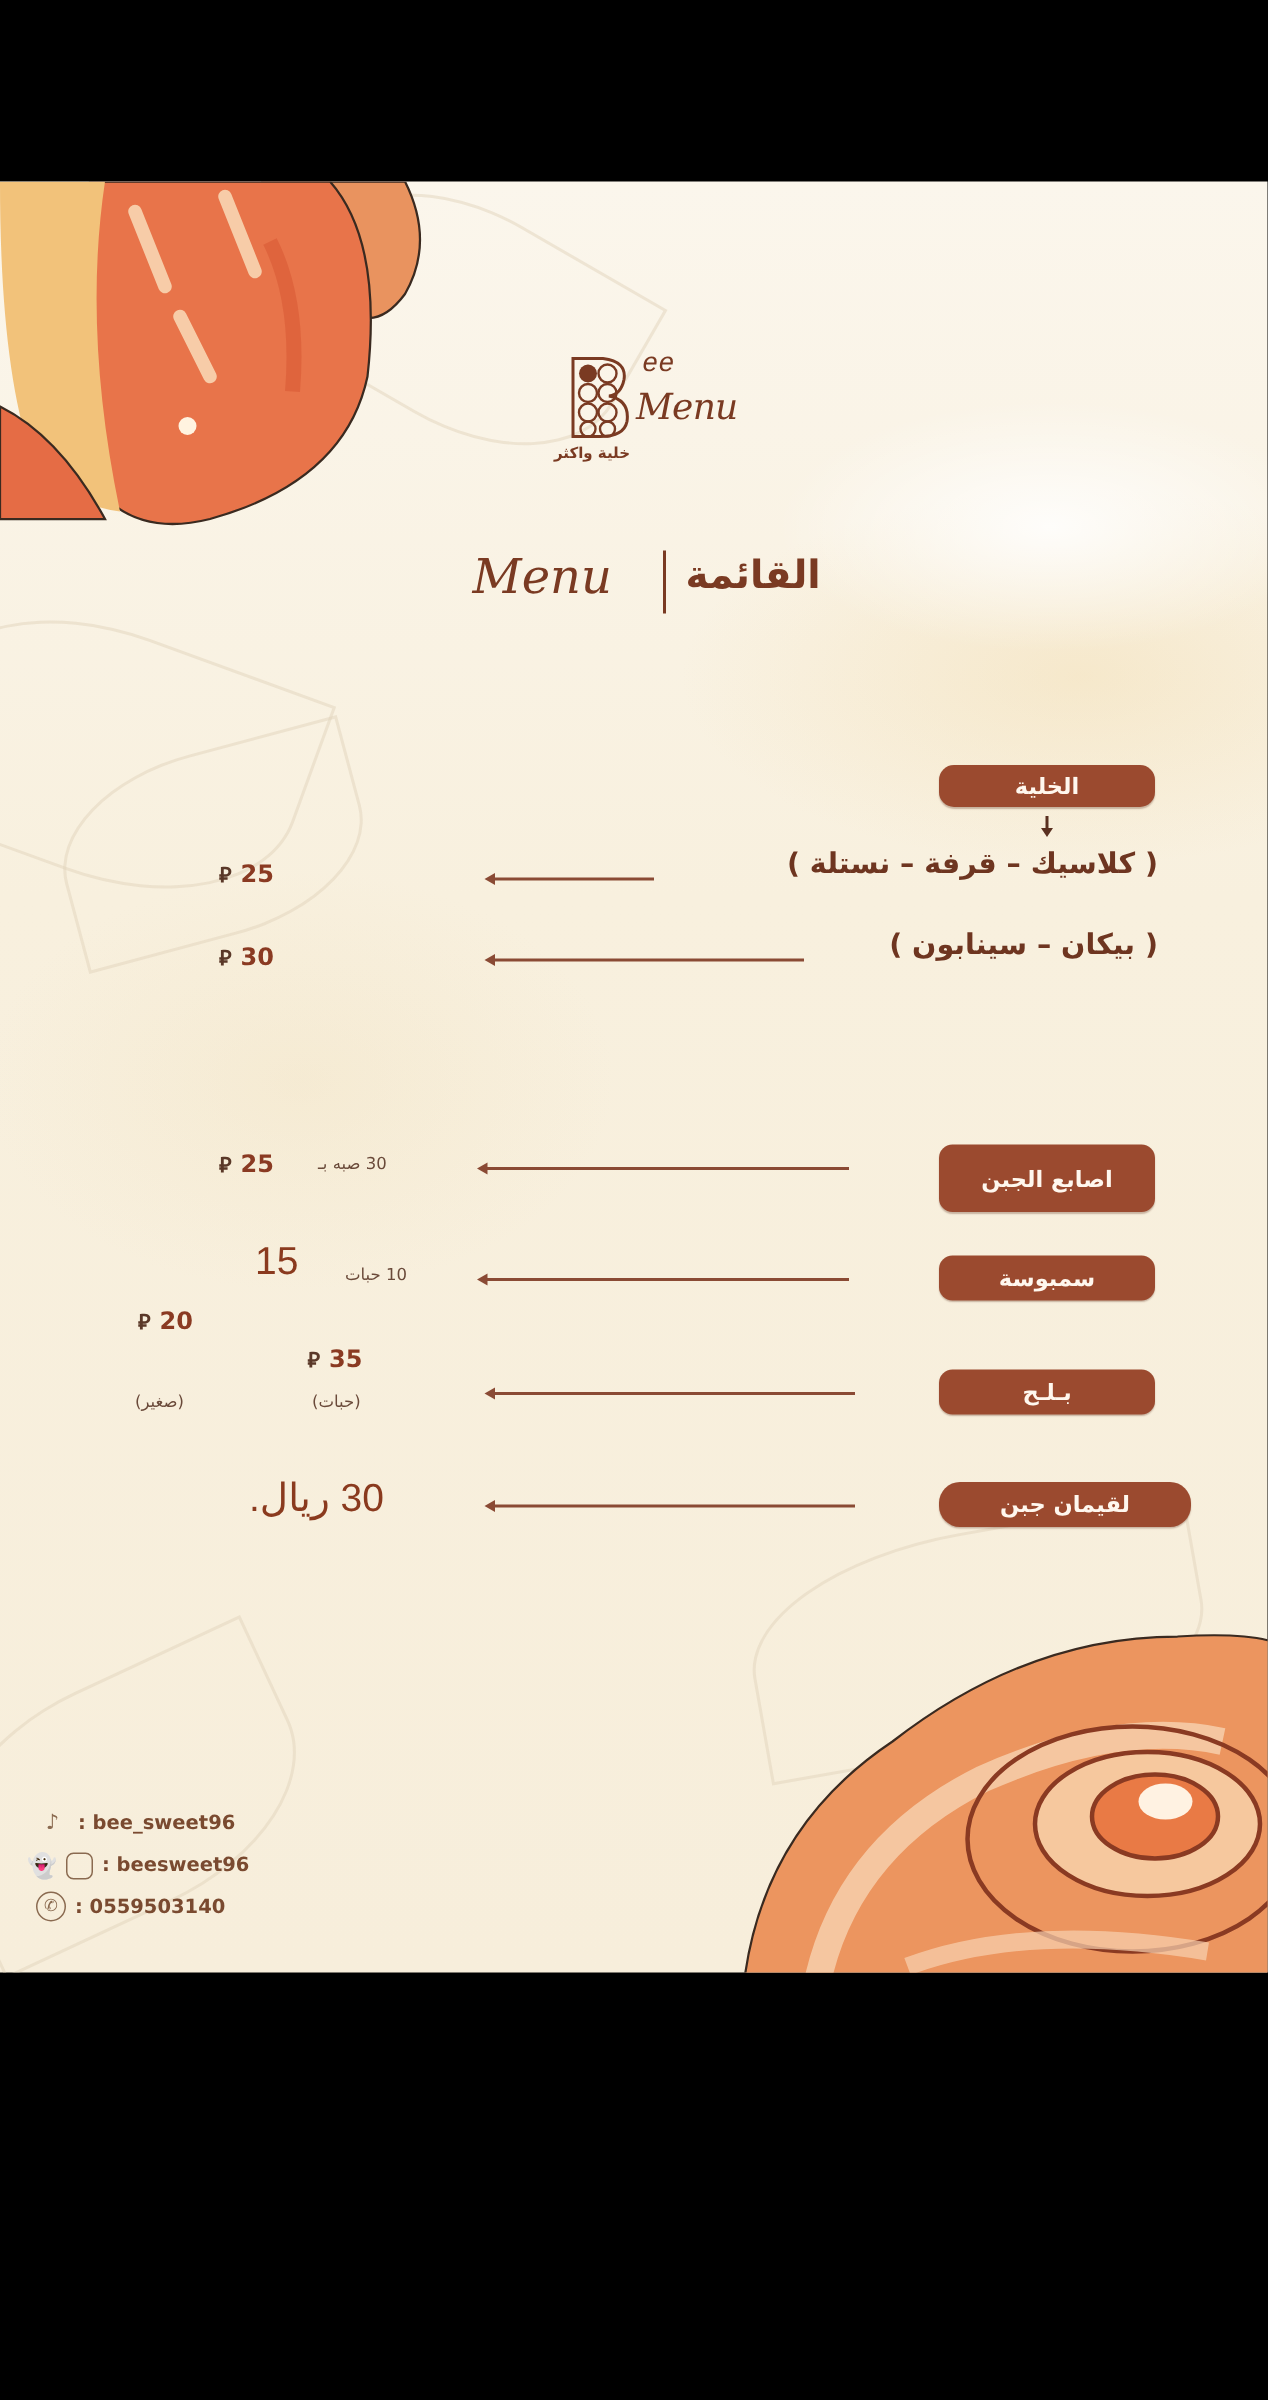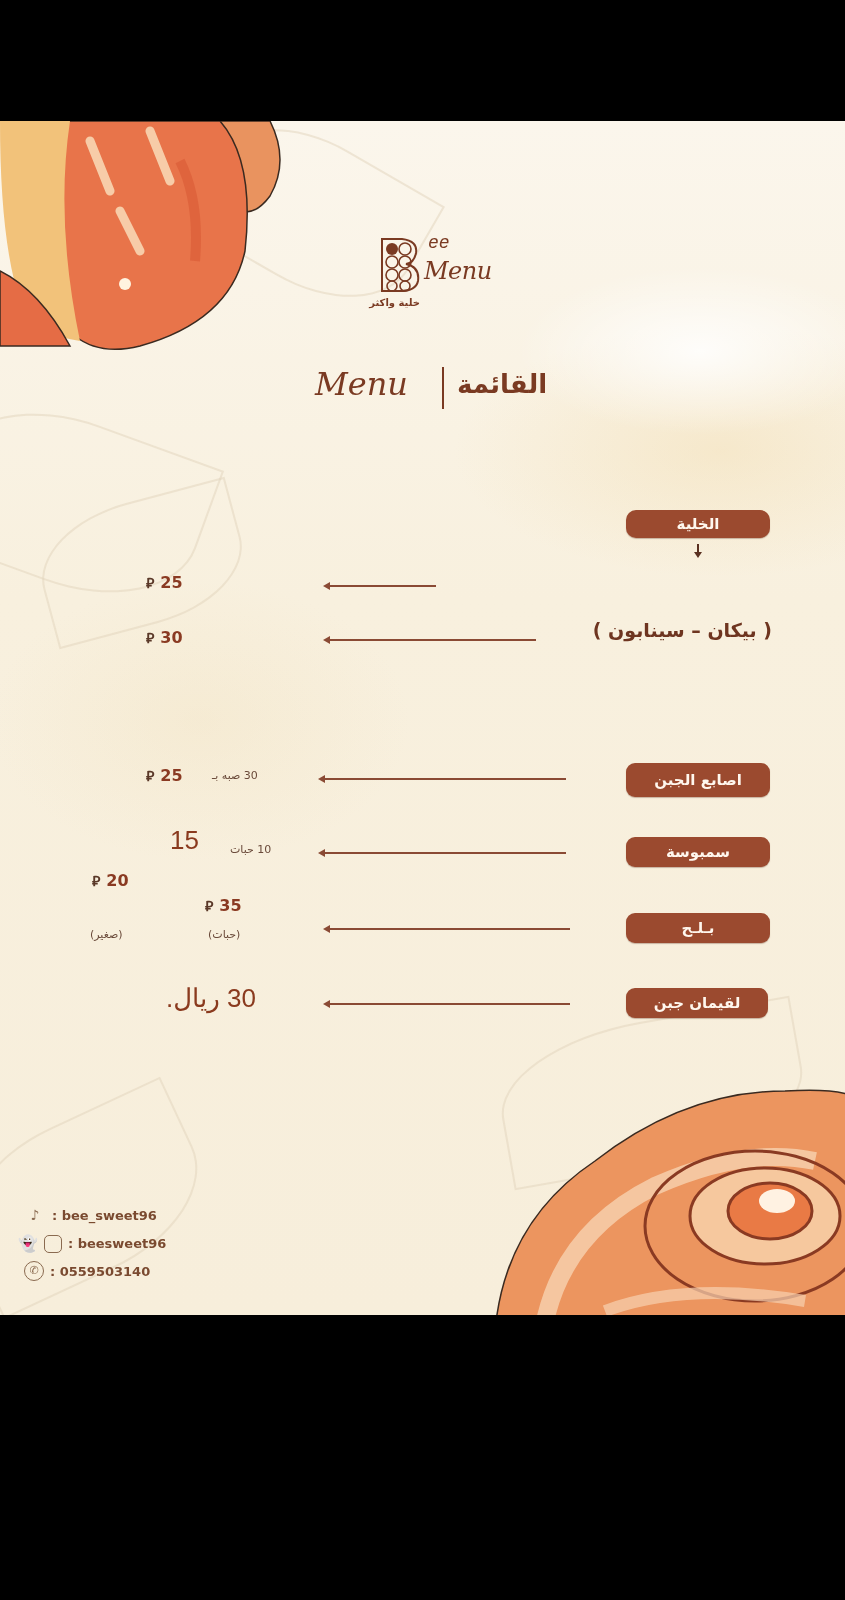--- a/index.html
+++ b/index.html
@@ -118,45 +118,46 @@
 
   <div class="title" style="top:244px;">
     <span class="title-en">Menu</span>
     <span class="title-div"></span>
     <span class="title-ar">القائمة</span>
   </div>
 
   <div class="pill" style="left:626px;top:389px;width:144px;height:28px;border-radius:10px;">الخلية</div>
   <div class="down-arrow" style="left:697px;top:423px;height:10px;"></div>
 
+  <div class="item-text" style="right:73px;top:444px;">( كلاسيك – قرفة – نستلة )</div>
   <div class="arrow" style="left:326px;top:464px;width:110px;"></div>
   <div class="price" style="left:146px;top:452px;"><span class="cur">⃁</span><span>25</span></div>
 
   <div class="item-text" style="right:73px;top:498px;">( بيكان – سينابون )</div>
   <div class="arrow" style="left:326px;top:518px;width:210px;"></div>
   <div class="price" style="left:146px;top:507px;"><span class="cur">⃁</span><span>30</span></div>
 
-  <div class="pill" style="left:626px;top:642px;width:144px;height:34px;">اصابع الجبن</div>
+  <div class="pill" style="left:626px;top:642px;width:144px;height:45px;">اصابع الجبن</div>
   <div class="arrow" style="left:321px;top:657px;width:245px;"></div>
   <div class="small" style="left:212px;top:648px;">30 صبه بـ</div>
   <div class="price" style="left:146px;top:645px;"><span class="cur">⃁</span><span>25</span></div>
 
   <div class="pill" style="left:626px;top:716px;width:144px;height:30px;">سمبوسة</div>
   <div class="arrow" style="left:321px;top:731px;width:245px;"></div>
   <div class="small" style="left:230px;top:722px;">10 حبات</div>
   <div class="big-price" style="left:170px;top:704px;">15</div>
 
   <div class="pill" style="left:626px;top:792px;width:144px;height:30px;">بـلـح</div>
   <div class="arrow" style="left:326px;top:807px;width:244px;"></div>
   <div class="price" style="left:205px;top:775px;"><span class="cur">⃁</span><span>35</span></div>
   <div class="small" style="left:208px;top:807px;">(حبات)</div>
   <div class="price" style="left:92px;top:750px;"><span class="cur">⃁</span><span>20</span></div>
   <div class="small" style="left:90px;top:807px;">(صغير)</div>
 
-  <div class="pill" style="left:626px;top:867px;width:142px;height:30px;">لقيمان جبن</div>
+  <div class="pill" style="left:626px;top:867px;width:168px;height:30px;border-radius:14px;">لقيمان جبن</div>
   <div class="arrow" style="left:326px;top:882px;width:244px;"></div>
   <div class="big-price" style="left:166px;top:862px;direction:rtl;">30 ريال.</div>
 
   <div class="contact" style="top:1086px;">
     <span style="width:22px;text-align:center;color:#8a6a50;font-size:14px;">♪</span>
     <span>: bee_sweet96</span>
   </div>
   <div class="contact" style="top:1113px;left:18px;">
     <span style="color:#8a6a50;font-size:16px;">👻</span>
     <span class="ico"></span>

